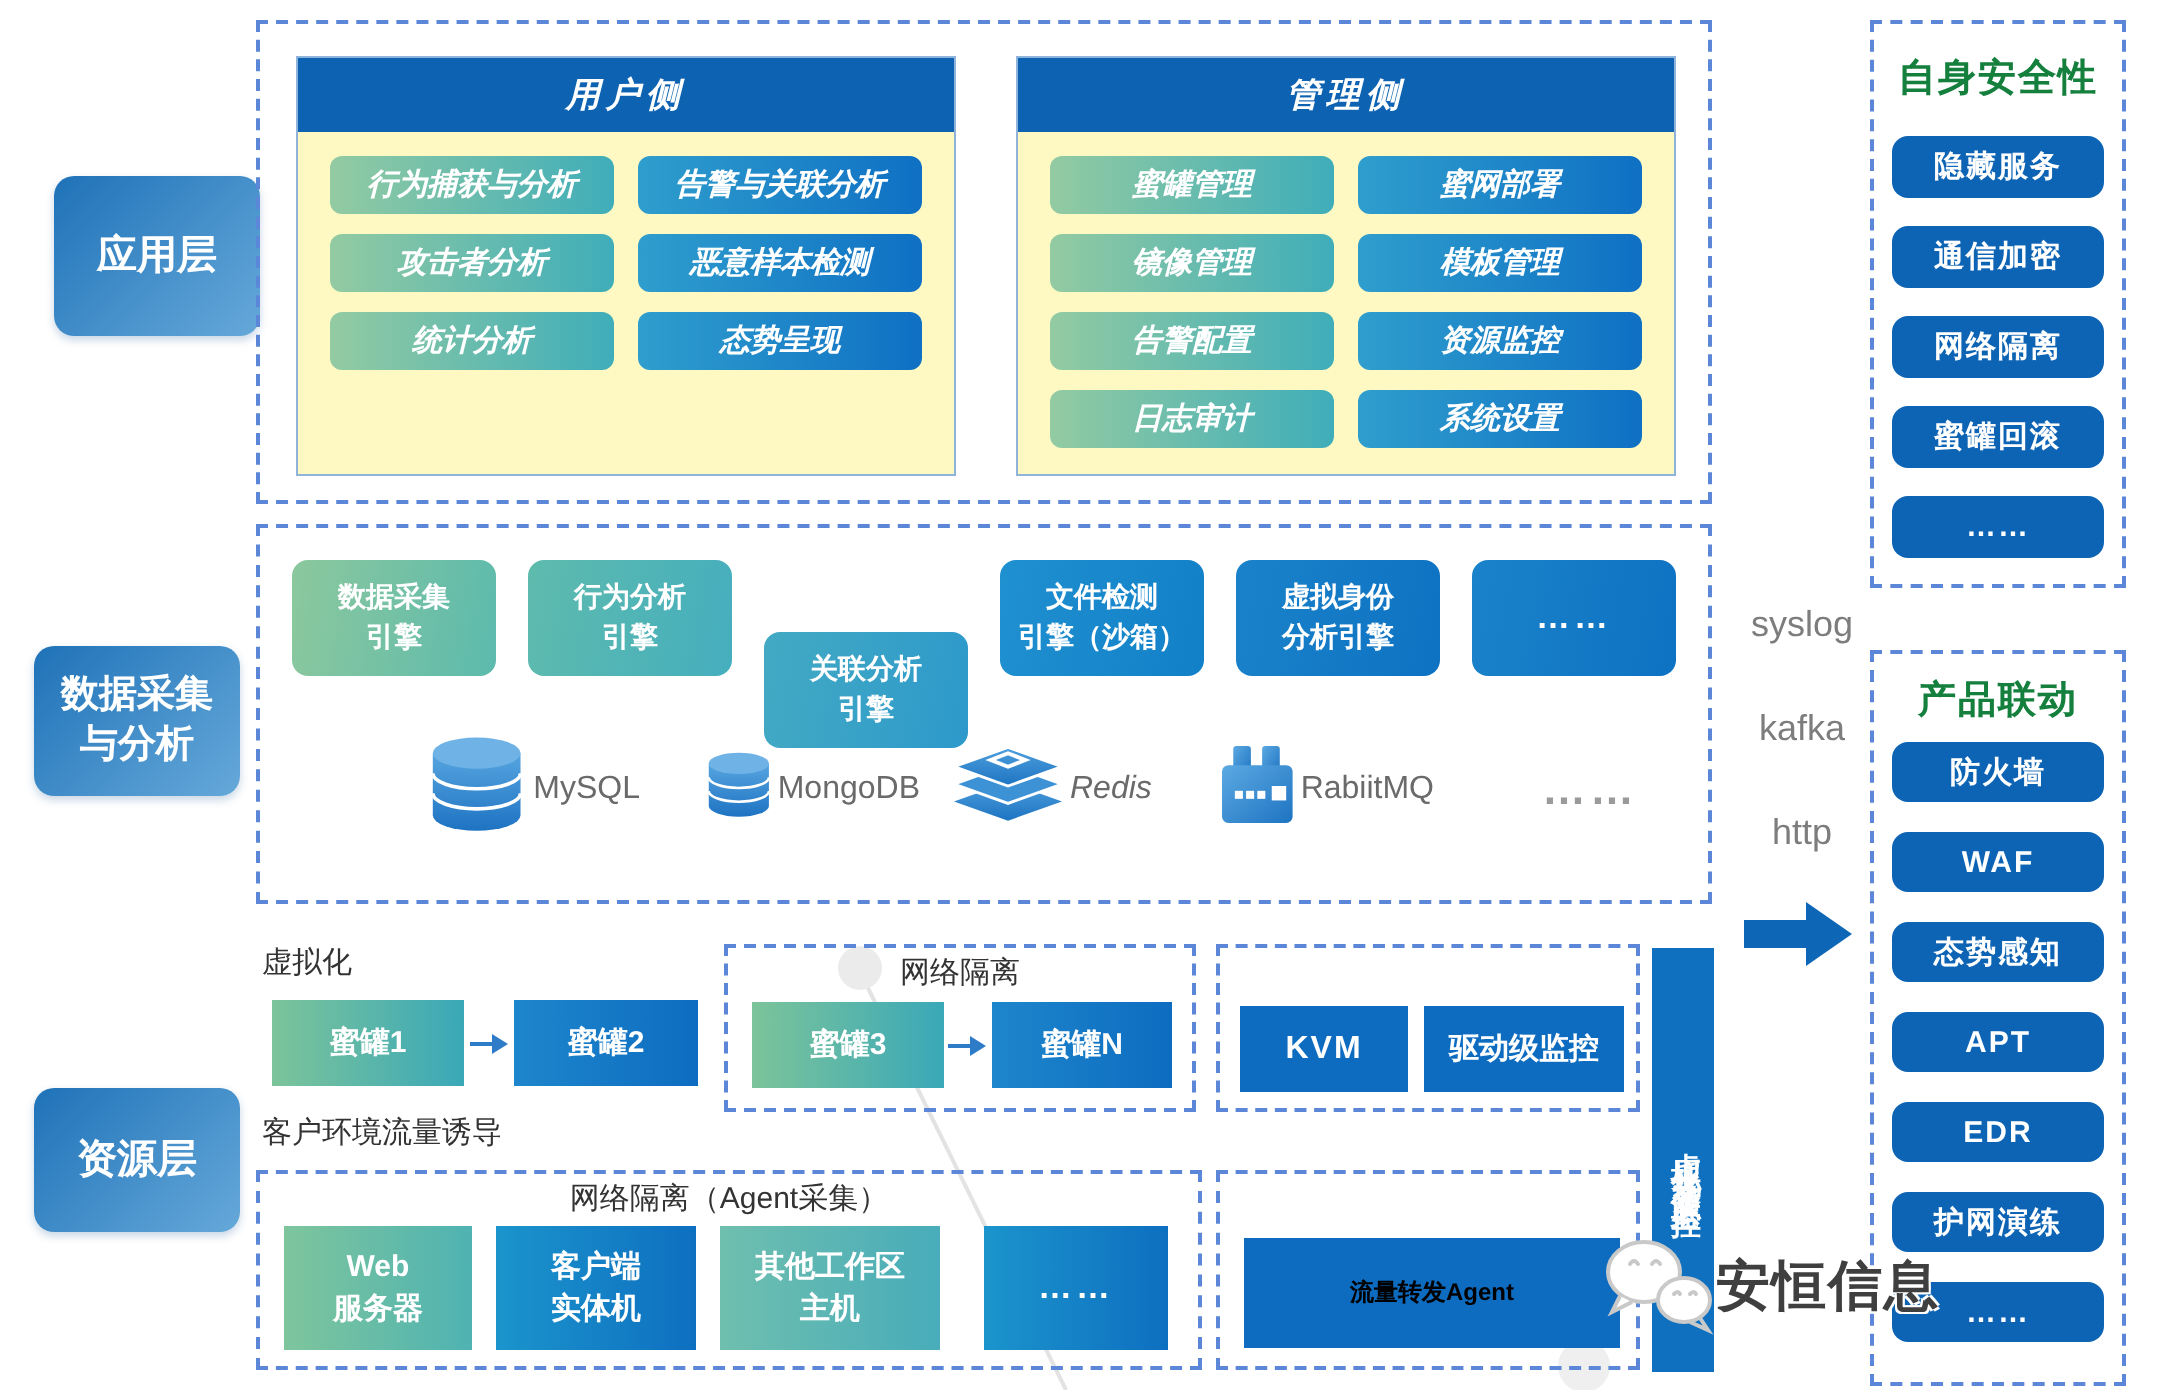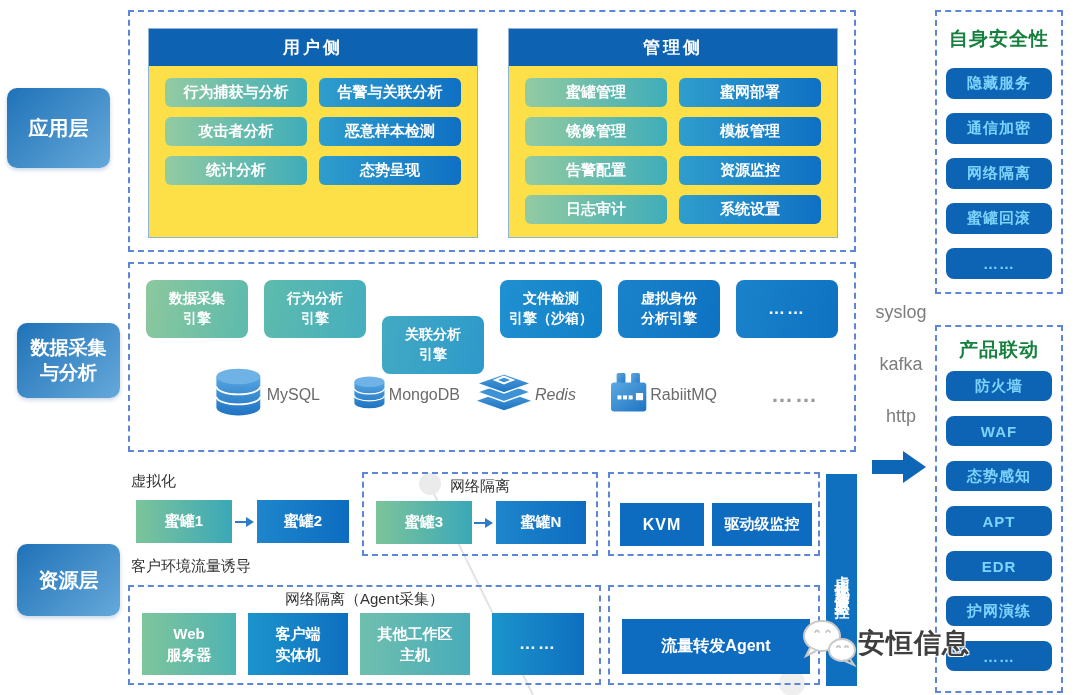--- a/index.html
+++ b/index.html
@@ -4,29 +4,29 @@
 <style>
   html,body{margin:0;padding:0;background:#fff;}
   .canvas{position:relative;width:1080px;height:695px;background:#fff;overflow:hidden;
           font-family:"Liberation Sans","DejaVu Sans",sans-serif;}
   .pre{white-space:pre-line;}
   
   .layer-label{position:absolute;background:linear-gradient(135deg,#1f72b8,#66a9da);
     border-radius:10px;color:#fff;font-weight:bold;font-size:20px;display:flex;
     align-items:center;justify-content:center;text-align:center;line-height:1.3;
     box-shadow:0 2px 4px rgba(30,90,150,.25);}
-  #lbl-app{left:7px;top:88px;width:103px;height:80px;}
+  #lbl-app{left:27px;top:88px;width:103px;height:80px;}
   #lbl-data{left:17px;top:323px;width:103px;height:75px;font-size:19px;}
   #lbl-res{left:17px;top:544px;width:103px;height:72px;}
   
   .dashed{position:absolute;border:2px dashed #5c86d8;box-sizing:border-box;}
   #box-app{left:128px;top:10px;width:728px;height:242px;}
   #box-data{left:128px;top:262px;width:728px;height:190px;}
   
-  .panel{position:absolute;background:#fde047;border:1px solid #8fb4dc;box-sizing:border-box;width:330px;height:210px;}
+  .panel{position:absolute;background:#fef9c3;border:1px solid #8fb4dc;box-sizing:border-box;width:330px;height:210px;font-style:italic;}
   #panel-user{left:18px;top:16px;}
   #panel-mgmt{left:378px;top:16px;}
   .panel-header{height:37px;background:#0d63b2;color:#fff;font-size:17px;font-weight:bold;
     display:flex;align-items:center;justify-content:center;letter-spacing:3px;}
   .btn-grid{display:grid;grid-template-columns:1fr 1fr;gap:10px 12px;padding:12px 16px;}
   .pill{height:29px;border-radius:6px;color:#fff;font-size:15px;font-weight:bold;
     display:flex;align-items:center;justify-content:center;}
   .pill.green{background:linear-gradient(90deg,#93cba2,#3fadb9);}
   .pill.blue{background:linear-gradient(90deg,#2f9ecd,#0f70c4);}
   
@@ -49,21 +49,21 @@
   .proto{position:absolute;left:864px;width:74px;text-align:center;color:#7d7d7d;font-size:18px;}
   #proto-0{top:302px;} #proto-1{top:354px;} #proto-2{top:406px;}
   #big-arrow{position:absolute;left:872px;top:449px;}
   
   #box-selfsec{left:935px;top:10px;width:128px;height:284px;}
   #box-product{left:935px;top:325px;width:128px;height:368px;}
   .side-title{position:absolute;top:14px;left:0;right:0;text-align:center;font-size:19px;
     font-weight:bold;color:#15803d;letter-spacing:1px;font-family:Liberation Serif, serif;}
   .side-list{position:absolute;left:0;right:0;display:flex;flex-direction:column;align-items:center;}
   #sec-list{top:56px;gap:14px;} #prod-list{top:44px;gap:15px;}
-  .side-btn{width:106px;height:31px;background:#0d64b4;border-radius:8px;color:#7dd3fc;
+  .side-btn{width:106px;height:31px;background:#0d64b4;border-radius:8px;color:#ffffff;
     font-size:15px;font-weight:bold;display:flex;align-items:center;justify-content:center;letter-spacing:1px;}
   #prod-list .side-btn{height:30px;}
   
   .small-label{position:absolute;font-size:15px;color:#333;}
   #lbl-virt{left:131px;top:472px;} #lbl-traffic{left:131px;top:557px;}
   .hp{position:absolute;height:43px;color:#fff;font-weight:bold;font-size:15px;
     display:flex;align-items:center;justify-content:center;}
   .hp.green{background:linear-gradient(90deg,#7cc49a,#3aa8b8);}
   .hp.blue{background:linear-gradient(90deg,#1e86cc,#0d6cc0);}
   .hp.solid{background:#0d6cc0;}
@@ -81,21 +81,21 @@
   #box-agent{left:128px;top:585px;width:473px;height:100px;}
   #box-tagent{left:608px;top:585px;width:212px;height:100px;}
   .node{position:absolute;top:26px;height:62px;color:#fff;font-weight:bold;font-size:15px;
     display:flex;align-items:center;justify-content:center;text-align:center;line-height:1.4;}
   .node.green{background:linear-gradient(90deg,#7ec59c,#4fb3b2);}
   .node.blue{background:linear-gradient(90deg,#1b94cc,#0e6fc0);}
   .node.teal{background:linear-gradient(90deg,#6fbfae,#48acba);}
   #an-0{left:12px;width:94px;} #an-1{left:118px;width:100px;} #an-2{left:230px;width:110px;}
   #an-3{left:362px;width:92px;font-size:17px;letter-spacing:2px;}
   #tagent-box{position:absolute;left:12px;top:32px;width:188px;height:55px;background:#0d6cc0;
-    color:#ffffff;font-weight:bold;font-size:16px;display:flex;align-items:center;justify-content:center;}
+    color:#000000;font-weight:bold;font-size:12px;display:flex;align-items:center;justify-content:center;}
   #vbar{position:absolute;left:826px;top:474px;width:31px;height:212px;background:#0f70c0;
     color:#fff;font-weight:bold;font-size:15px;display:flex;align-items:center;justify-content:center;
     writing-mode:vertical-rl;text-orientation:upright;letter-spacing:4px;}
   
   #watermark{position:absolute;left:800px;top:618px;display:flex;align-items:center;z-index:9;}
   #wm-text{font-size:27px;font-weight:bold;color:#3f3f3f;letter-spacing:1px;
     text-shadow:-1px -1px 0 #fff,1px -1px 0 #fff,-1px 1px 0 #fff,1px 1px 0 #fff;}
   #deco{position:absolute;left:0;top:0;pointer-events:none;}
 </style>
 </head>

